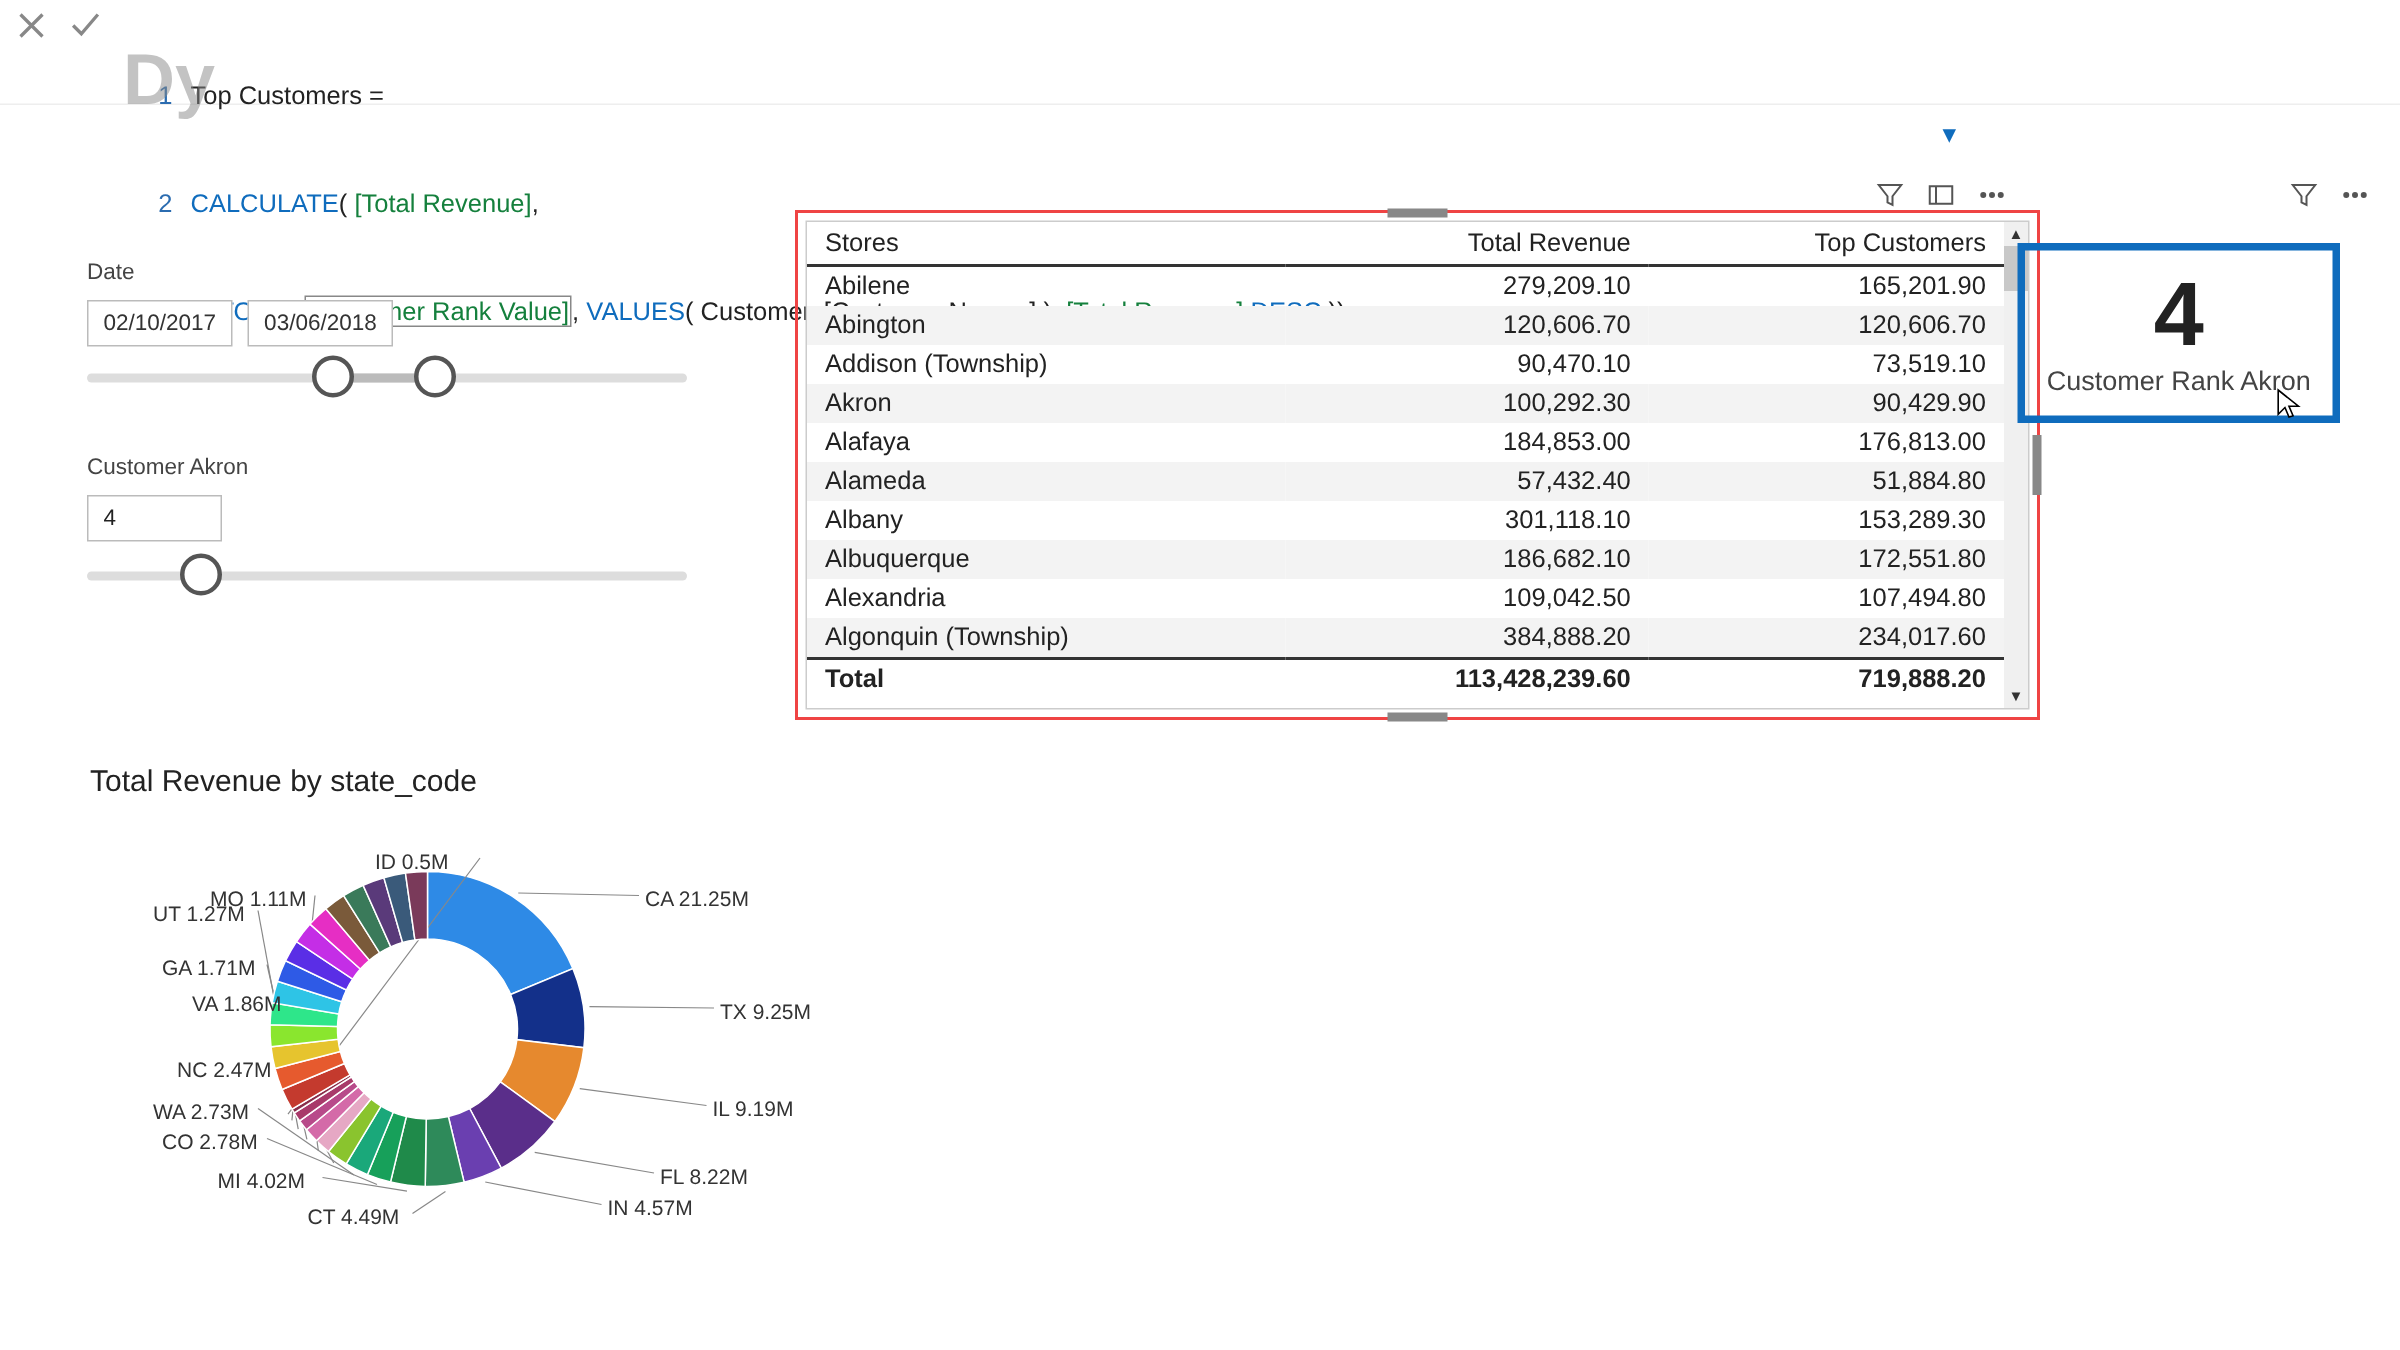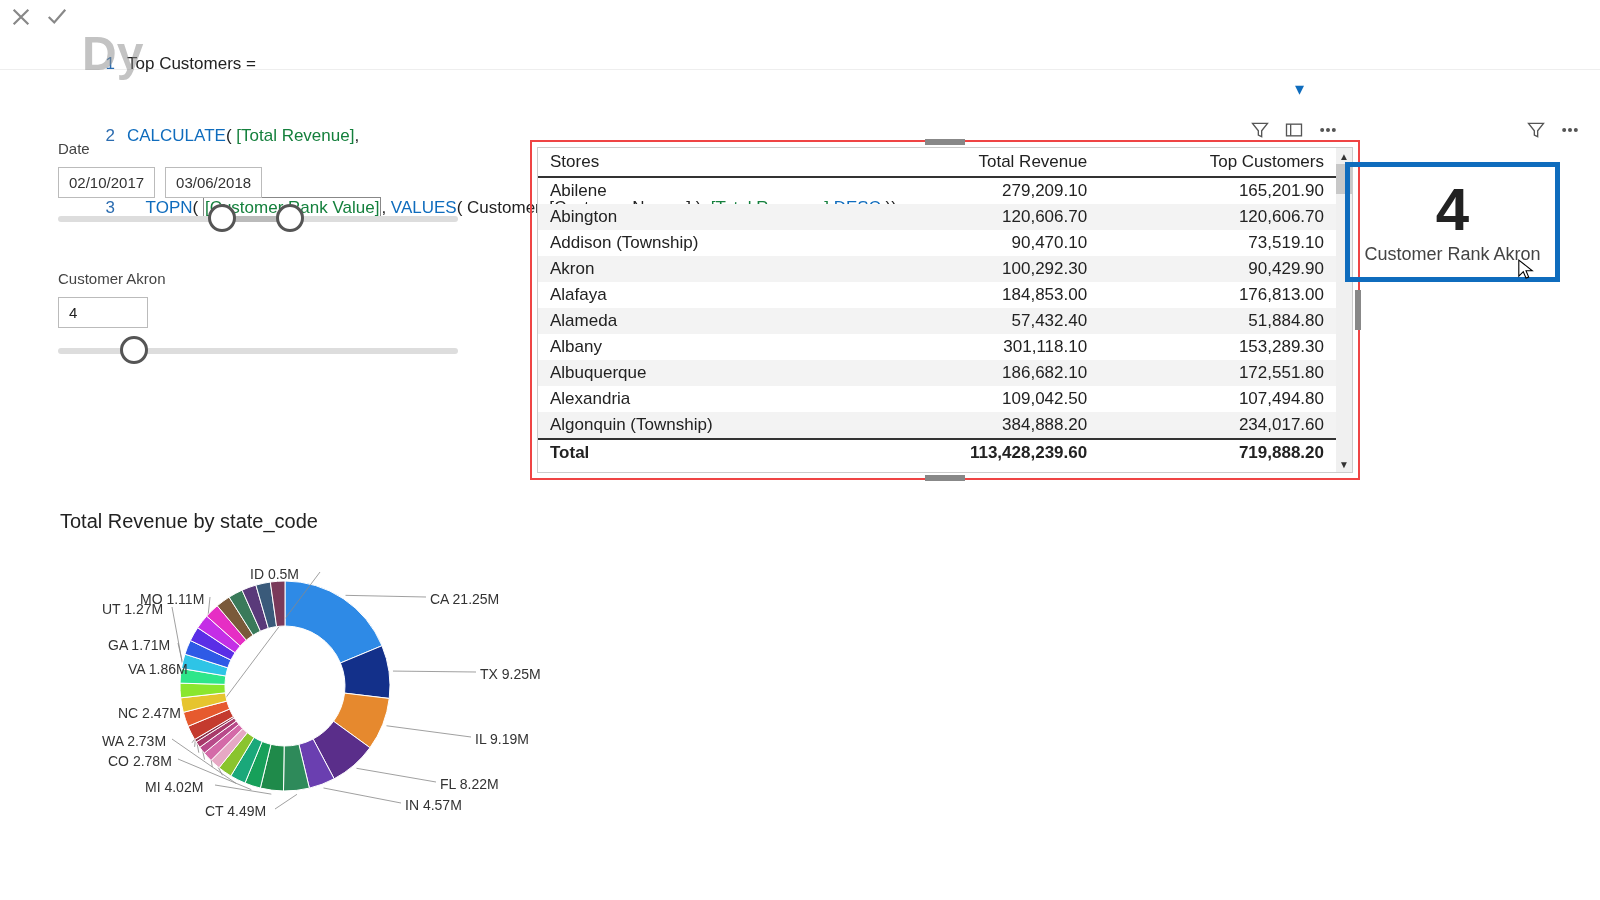--- a/index.html
+++ b/index.html
@@ -12,21 +12,21 @@
   .ln { display: flex; }
   .lnno { width: 20px; text-align: right; color: #2b6cb0; margin-right: 12px; user-select: none; }
   .tok-meas { color: #15803d; }
   .tok-desc { color: #0f6cbd; text-align: right; }
   .tok-fn { color: #0f6cbd; }
   .sel-box { border: 1px solid #888; padding: 0 1px; }
   .watermark { position: absolute; left: 48px; top: 26px; font-size: 48px; font-weight: 600; color: #888; opacity: 0.5; pointer-events:none;margin-left:34px; }
   
   .canvas { position: absolute; top: 90px; left: 0; right: 0; bottom: 0; }
   
-  .slicer { position: absolute; }
+  .slicer { position: absolute; margin-top: 33px; }
   .slicer-title { font-size: 15px; color: #444; margin-bottom: 10px; }
   .date-boxes { display: flex; gap: 10px; margin-bottom: 18px; }
   .date-box { border: 1px solid #bbb; padding: 6px 10px; font-size: 15px; color: #333; background: #fff; min-width: 90px; text-align: center; }
   .slider-track { position: relative; height: 6px; background: #ddd; border-radius: 3px; width: 400px; }
   .slider-fill { position: absolute; height: 6px; background: #bbb; border-radius: 3px; }
   .slider-handle { position: absolute; width: 28px; height: 28px; border: 3px solid #555; background: #fff; border-radius: 50%; top: -12px; transform: translateX(-50%); }
   .rank-input { border: 1px solid #bbb; padding: 6px 10px; font-size: 15px; width: 90px; margin-bottom: 20px;}
   
   .table-visual { position: absolute; left: 530px; top: 50px; width: 830px; height: 340px; border: 2px solid #ef4444; }
   .tv-inner { position: absolute; inset: 5px; border: 1px solid #ccc; overflow: hidden; }

